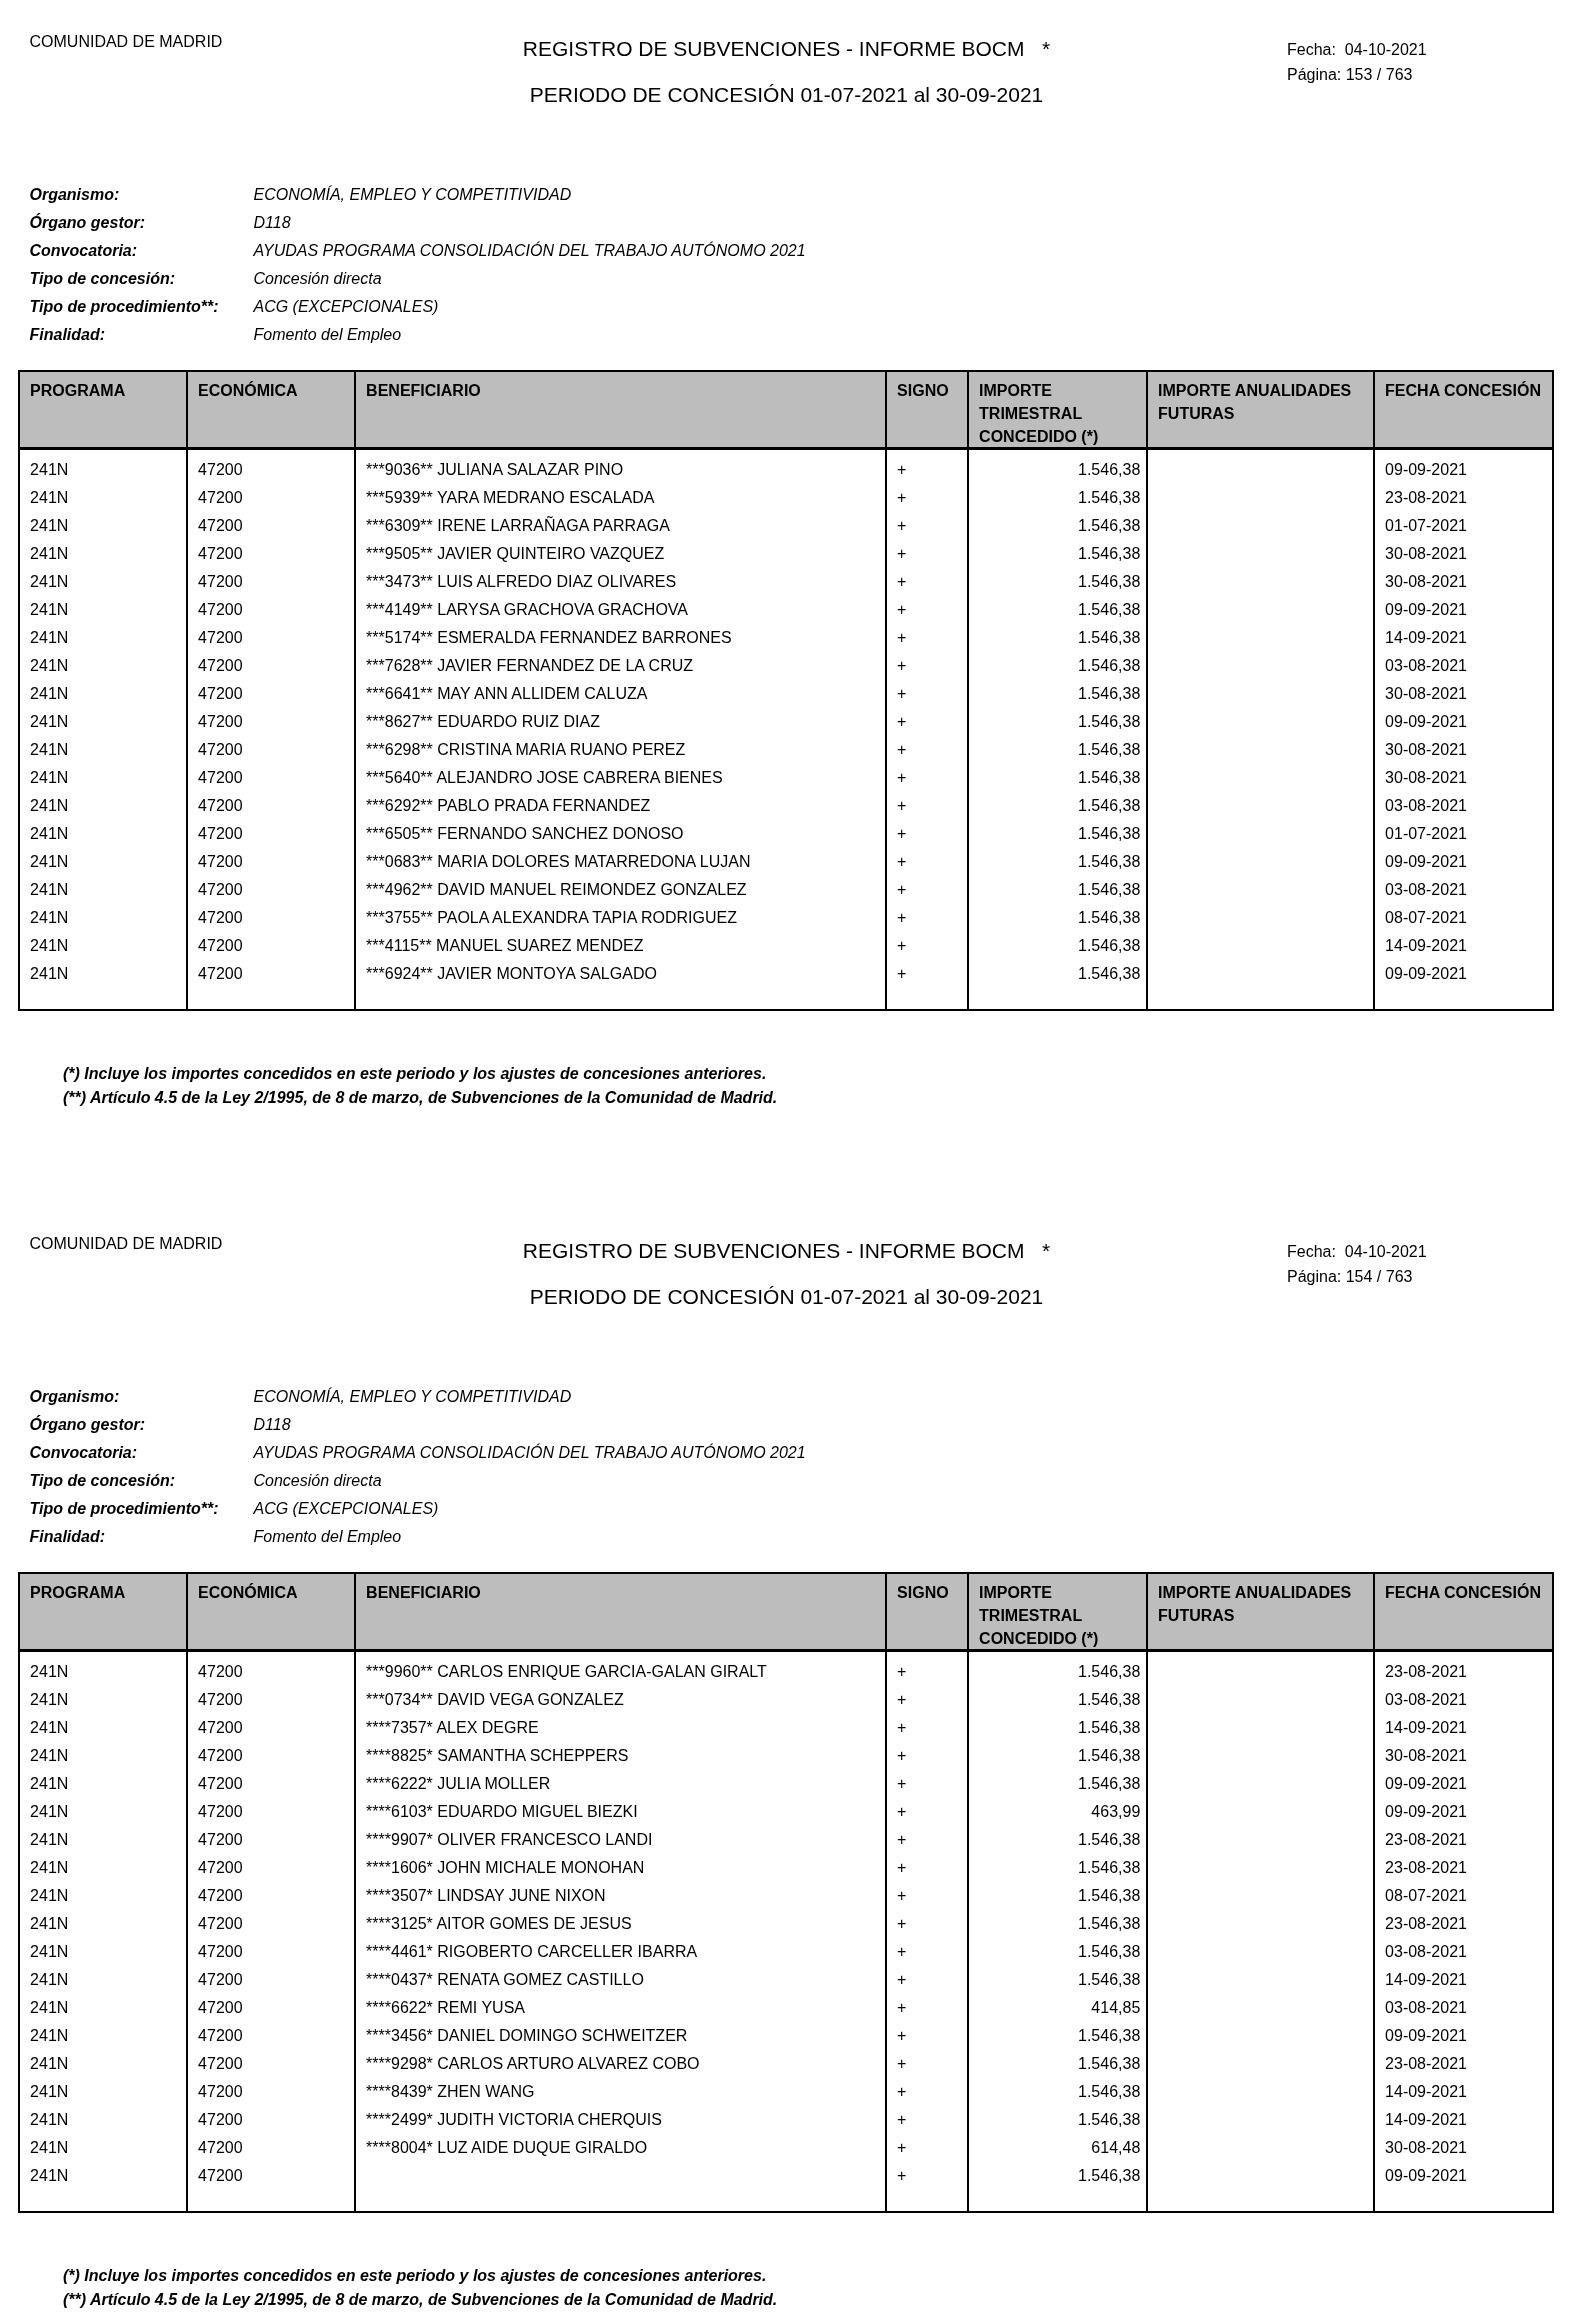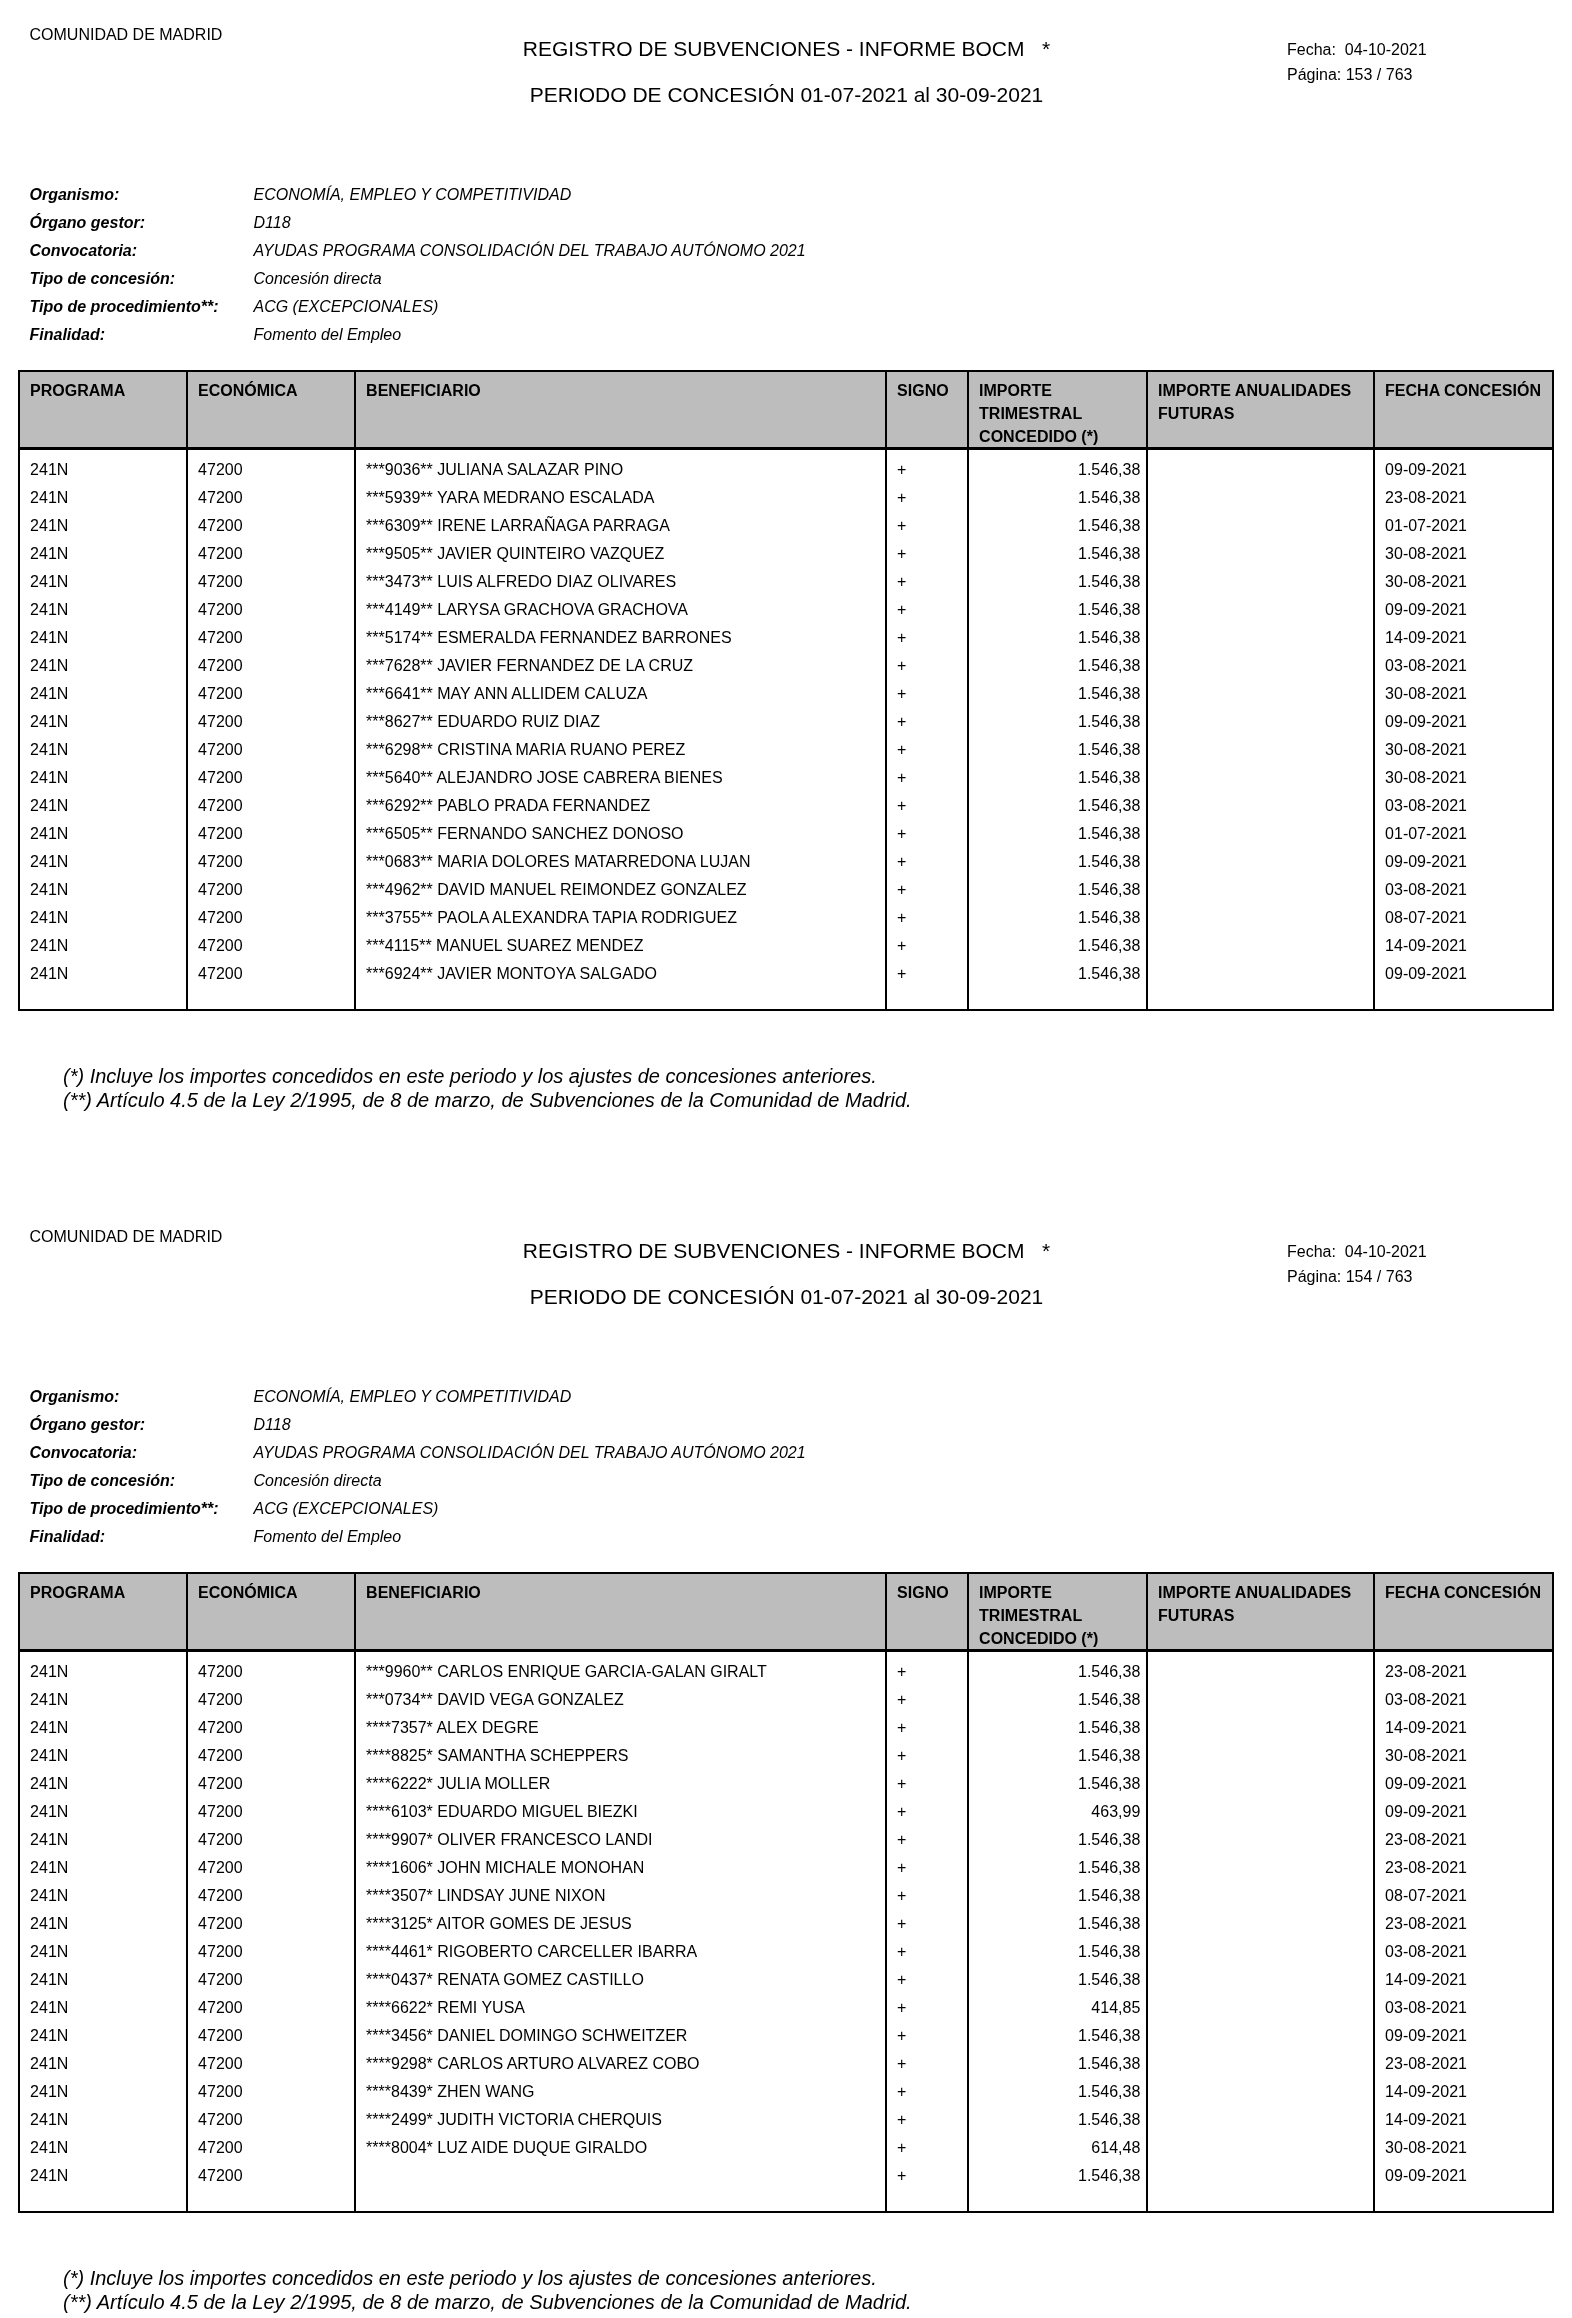--- a/index.html
+++ b/index.html
@@ -4,21 +4,21 @@
 <style>
   html, body { margin: 0; padding: 0; background: #ffffff; }
   body {
     width: 1573px; height: 2319px; position: relative; overflow: hidden;
     font-family: "Liberation Sans", sans-serif; color: #000;
   }
   .page { position: absolute; left: 0; width: 1573px; height: 1159px; }
   .page1 { top: 0; }
   .page2 { top: 1202px; }
 
-  .org { position: absolute; left: 29.5px; top: 26px; font-size: 16px; }
+  .org { position: absolute; left: 29.5px; top: 33px; font-size: 16px; }
   .title { position: absolute; left: 0; width: 1573px; text-align: center; font-weight: normal; font-size: 21px; }
   .title1 { top: 37px; }
   .title2 { top: 83px; }
   .meta { position: absolute; left: 1287px; font-size: 16px; }
   .meta1 { top: 18.3px; margin-top: 48px; }
   .meta2 { top: 41px; }
 
   .info { position: absolute; left: 29.5px; top: 184px; font-size: 16px; font-style: italic; }
   .info-row { height: 28px; line-height: 22.5px; display: flex; }
   .info-label { width: 224px; font-weight: bold; }
@@ -37,21 +37,21 @@
   .w-ben { width: 531px; }
   .w-sig { width: 82px; }
   .w-imp { width: 179px; }
   .w-anu { width: 227px; }
   .w-fec { width: 187px; }
   .grid-body { display: flex; }
   .col { display: flex; flex-direction: column; padding-top: 5.6px; padding-bottom: 21px; }
   .col .cell { height: 28px; line-height: 28px; font-size: 16px; padding: 0 9.8px; white-space: nowrap; }
   .col.right .cell { text-align: right; padding-right: 6px; }
 
-  .foot { position: absolute; left: 63px; font-size: 20px; font-weight: normal; font-style: italic; }
+  .foot { position: absolute; left: 63px; font-size: 16px; font-weight: bold; font-style: italic; }
   .foot1 { top: 1065px; }
   .foot2 { top: 1089px; }
 </style>
 </head>
 <body>
 
 <div id="root">
     <div class="page page1">
     <div class="org">COMUNIDAD DE MADRID</div>
     <div class="title title1" style="white-space: pre;">REGISTRO DE SUBVENCIONES - INFORME BOCM   *</div>

